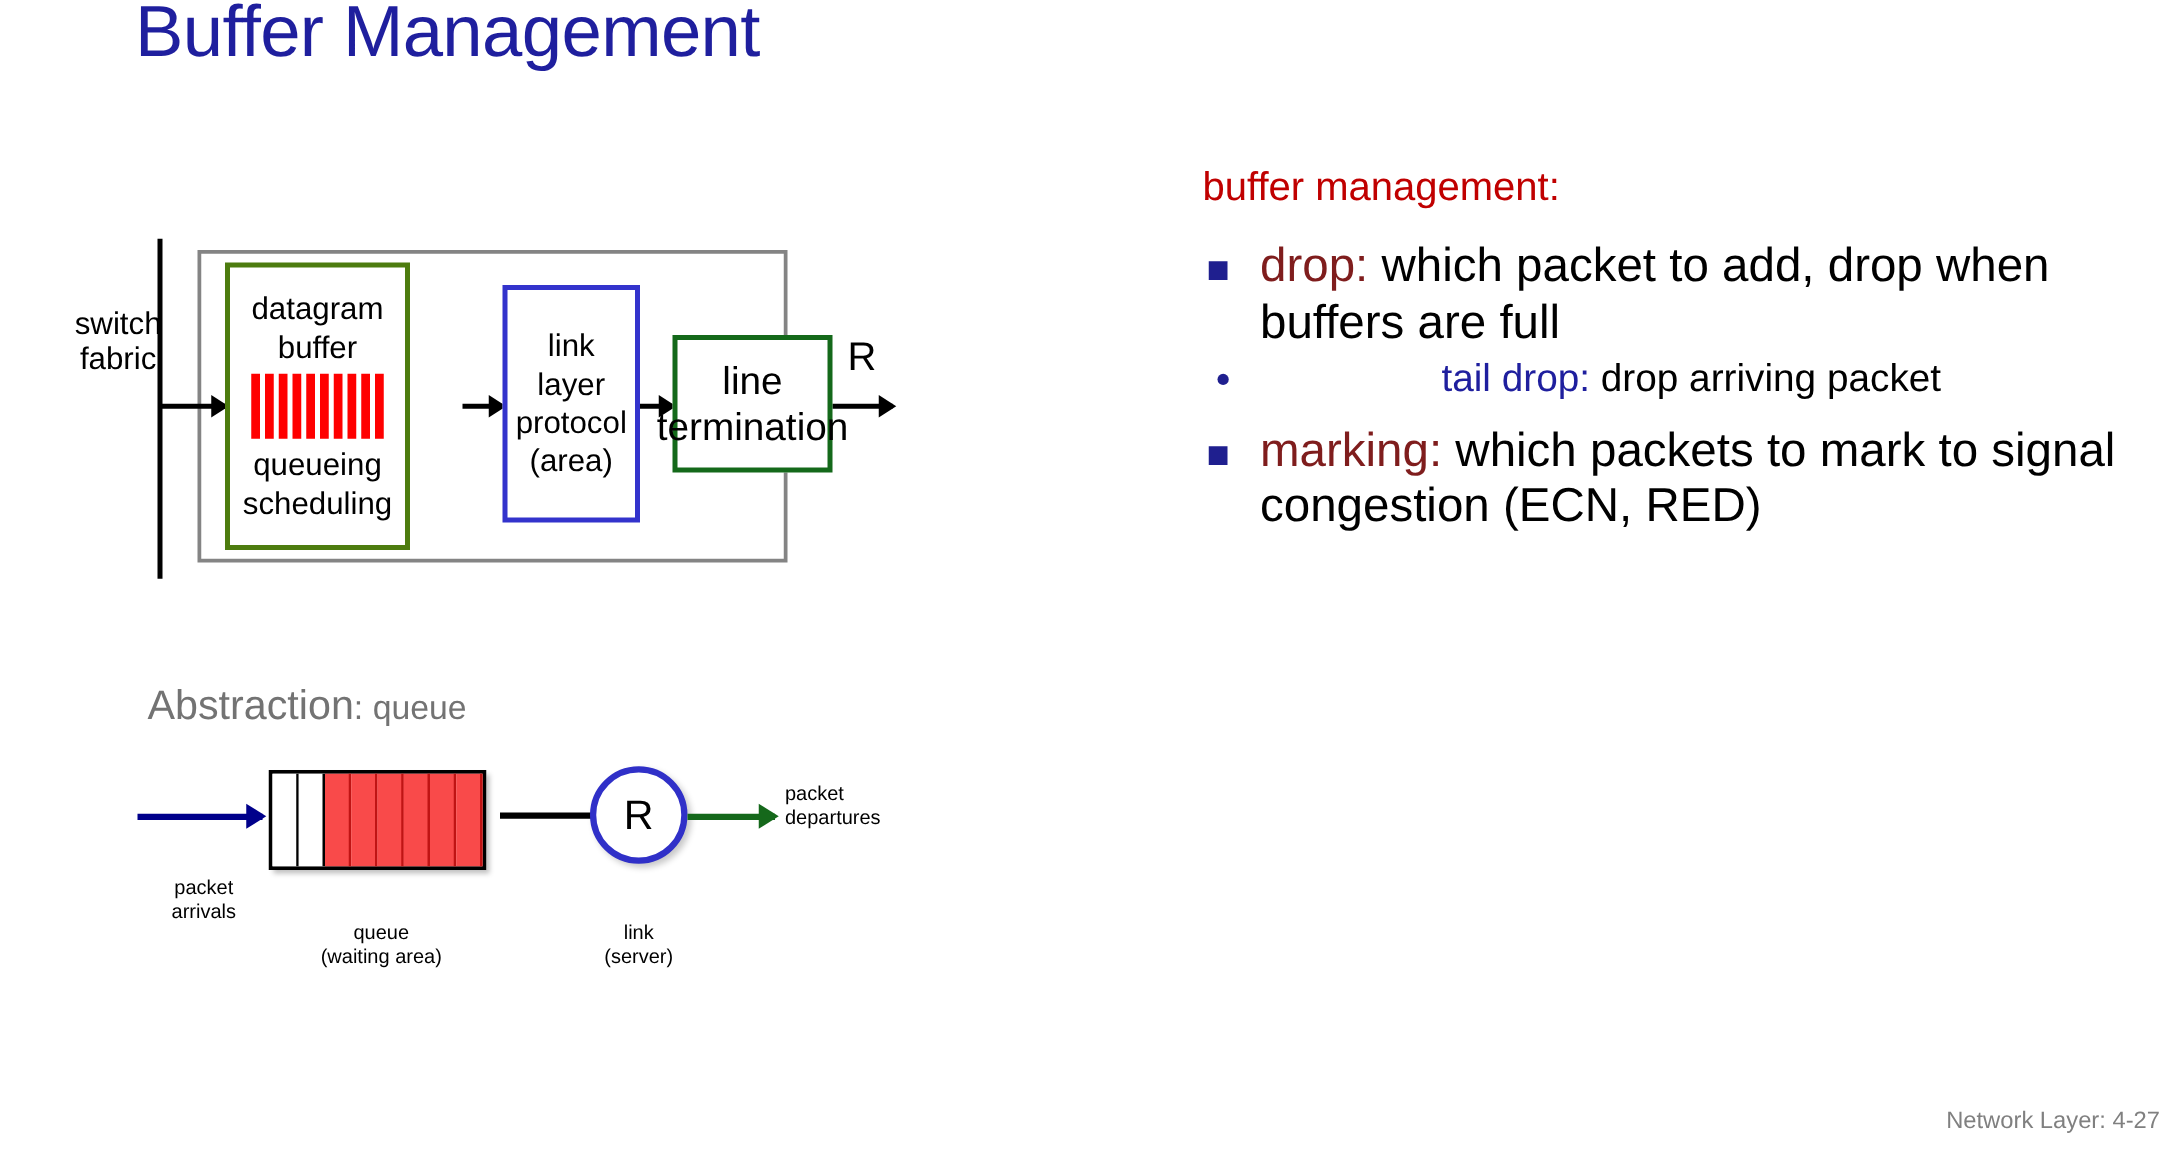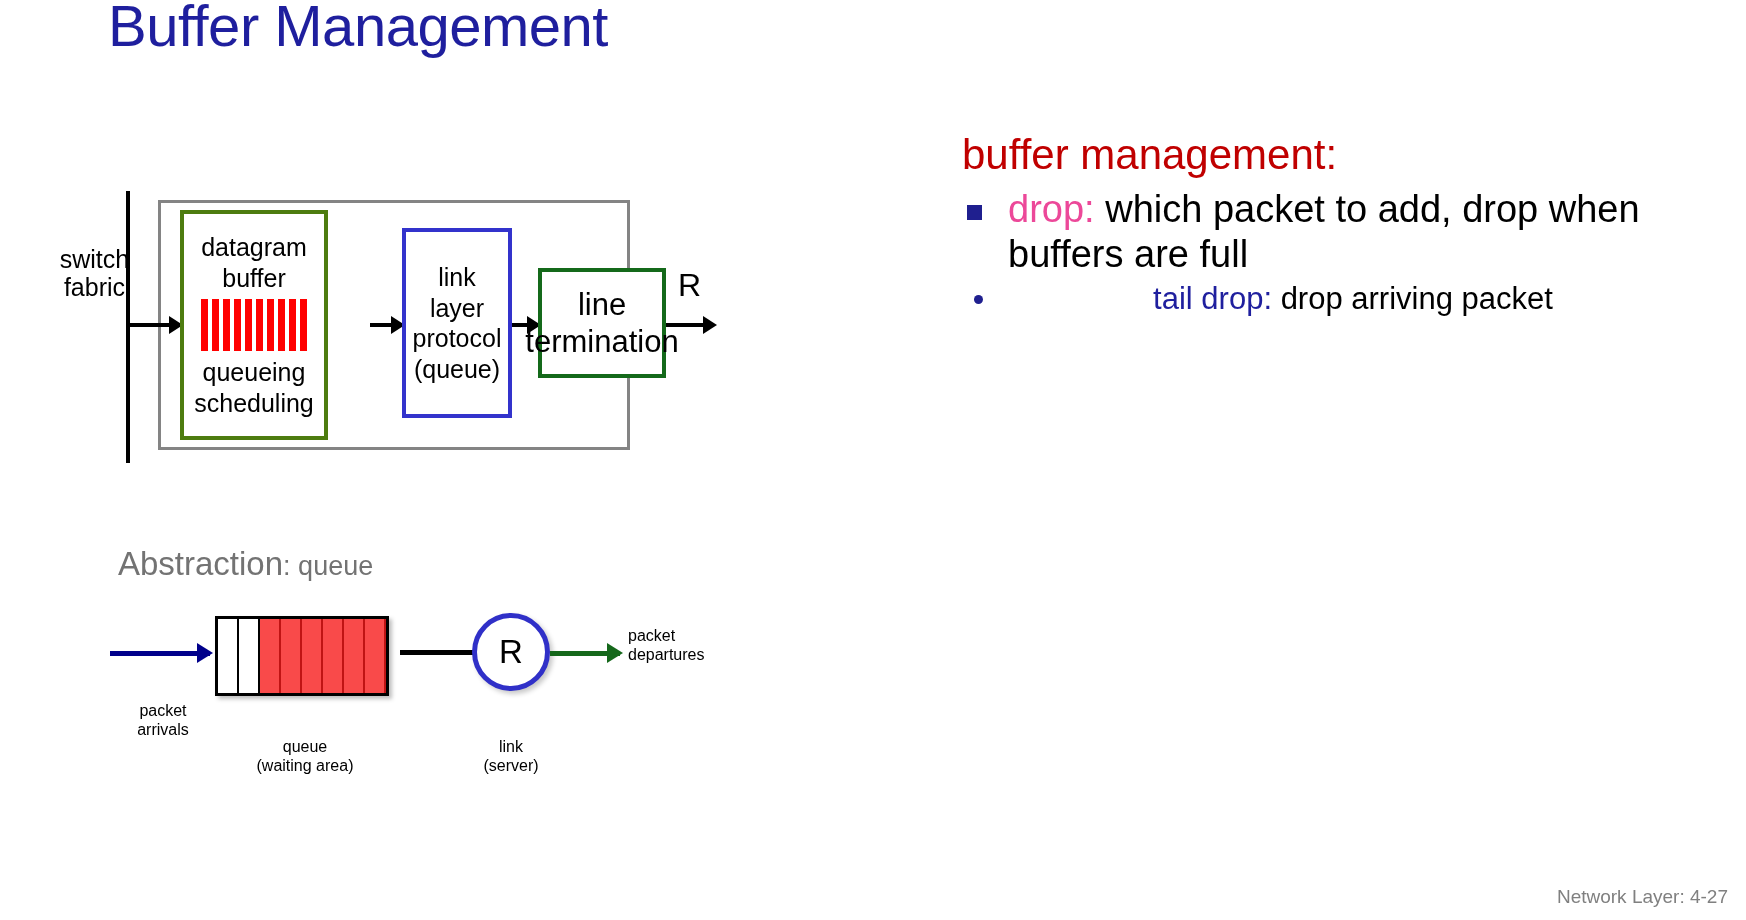--- a/index.html
+++ b/index.html
@@ -291,23 +291,23 @@
   #label-departures { left: 548px; top: 27px;  width: 160px; text-align: left; }
 
   
   #right-col {
     position: absolute;
     left: 962px;
     top: 132px;
     width: 740px;
   }
   #rc-heading {
-    font-size: 42px;
+    font-size: 32px;
     color: #c00000;
-    margin: 0 0 9px 0;
+    margin: 0 0 24px 0;
     line-height: 1.1;
   }
   ul.lvl1 {
     list-style: none;
     margin: 0;
     padding: 0;
   }
   ul.lvl1 > li {
     position: relative;
     padding-left: 46px;
@@ -317,21 +317,21 @@
     margin-bottom: 6px;
   }
   ul.lvl1 > li > .sq {
     position: absolute;
     left: 5px;
     top: 18px;
     width: 15px;
     height: 15px;
     background: #1f1f8f;
   }
-  .kw-red  { color: #ec4899; }
+  .kw-red  { color: #7f1d1d; }
   .kw-blue { color: #1f1f9e; }
 
   ul.lvl2 {
     list-style: none;
     margin: 4px 0 18px 0;
     padding: 0;
   }
   ul.lvl2 > li {
     position: relative;
     padding-left: 42px;
@@ -401,21 +401,21 @@
         </div>
       <div class="buffer-text">queueing</div>
       <div class="buffer-text">scheduling</div>
     </div>
 
     <div id="llp-box">
       <div id="llp-text">
         <div>link</div>
         <div>layer</div>
         <div>protocol</div>
-        <div>(queue)</div>
+        <div>(area)</div>
       </div>
     </div>
 
     <div id="line-term-box">
       <div id="line-term-text">
         <div>line</div>
         <div>termination</div>
       </div>
     </div>
 
@@ -469,16 +469,17 @@
   </div>
 </div>
 
 <div id="right-col">
   <div id="rc-heading">buffer management:</div>
   <ul class="lvl1" id="bullet-list">
       <li><span class="sq"></span><span class="kw-red">drop:</span><span> which packet to add, drop when buffers are full</span></li>
       <ul class="lvl2">
         <li><span class="dot"></span><span class="kw-blue">tail drop:</span><span> drop arriving packet</span></li>
       </ul>
+      <li><span class="sq"></span><span class="kw-red">marking:</span><span> which packets to mark to signal congestion (ECN, RED)</span></li>
     </ul>
 </div>
 
 <div id="footer">Network Layer: 4-27</div>
 
 </body></html>

